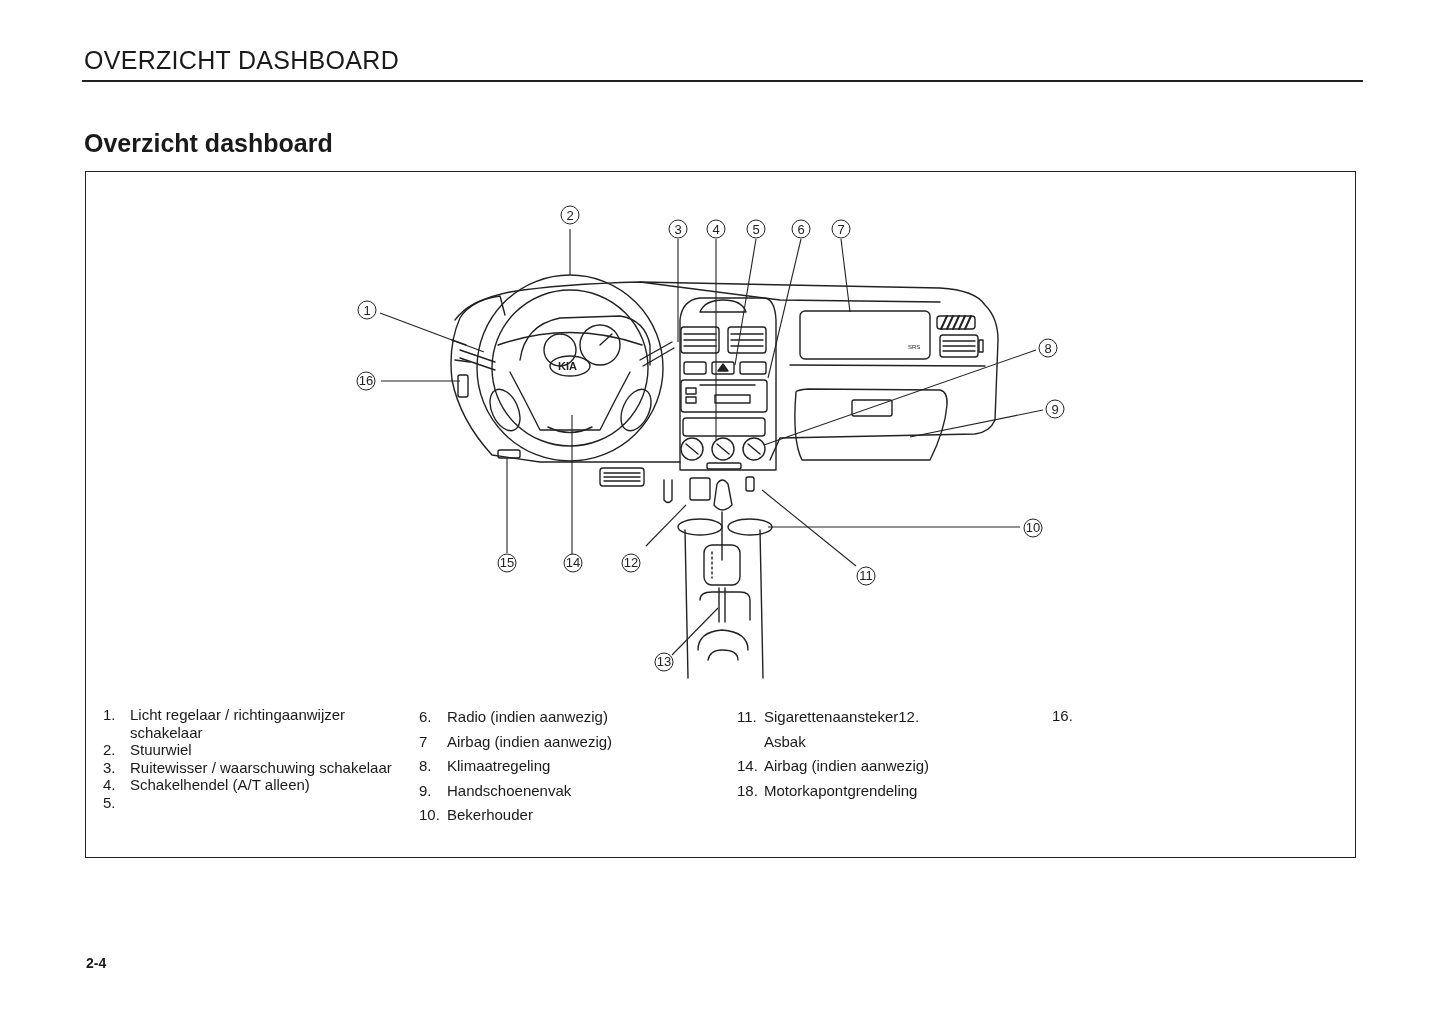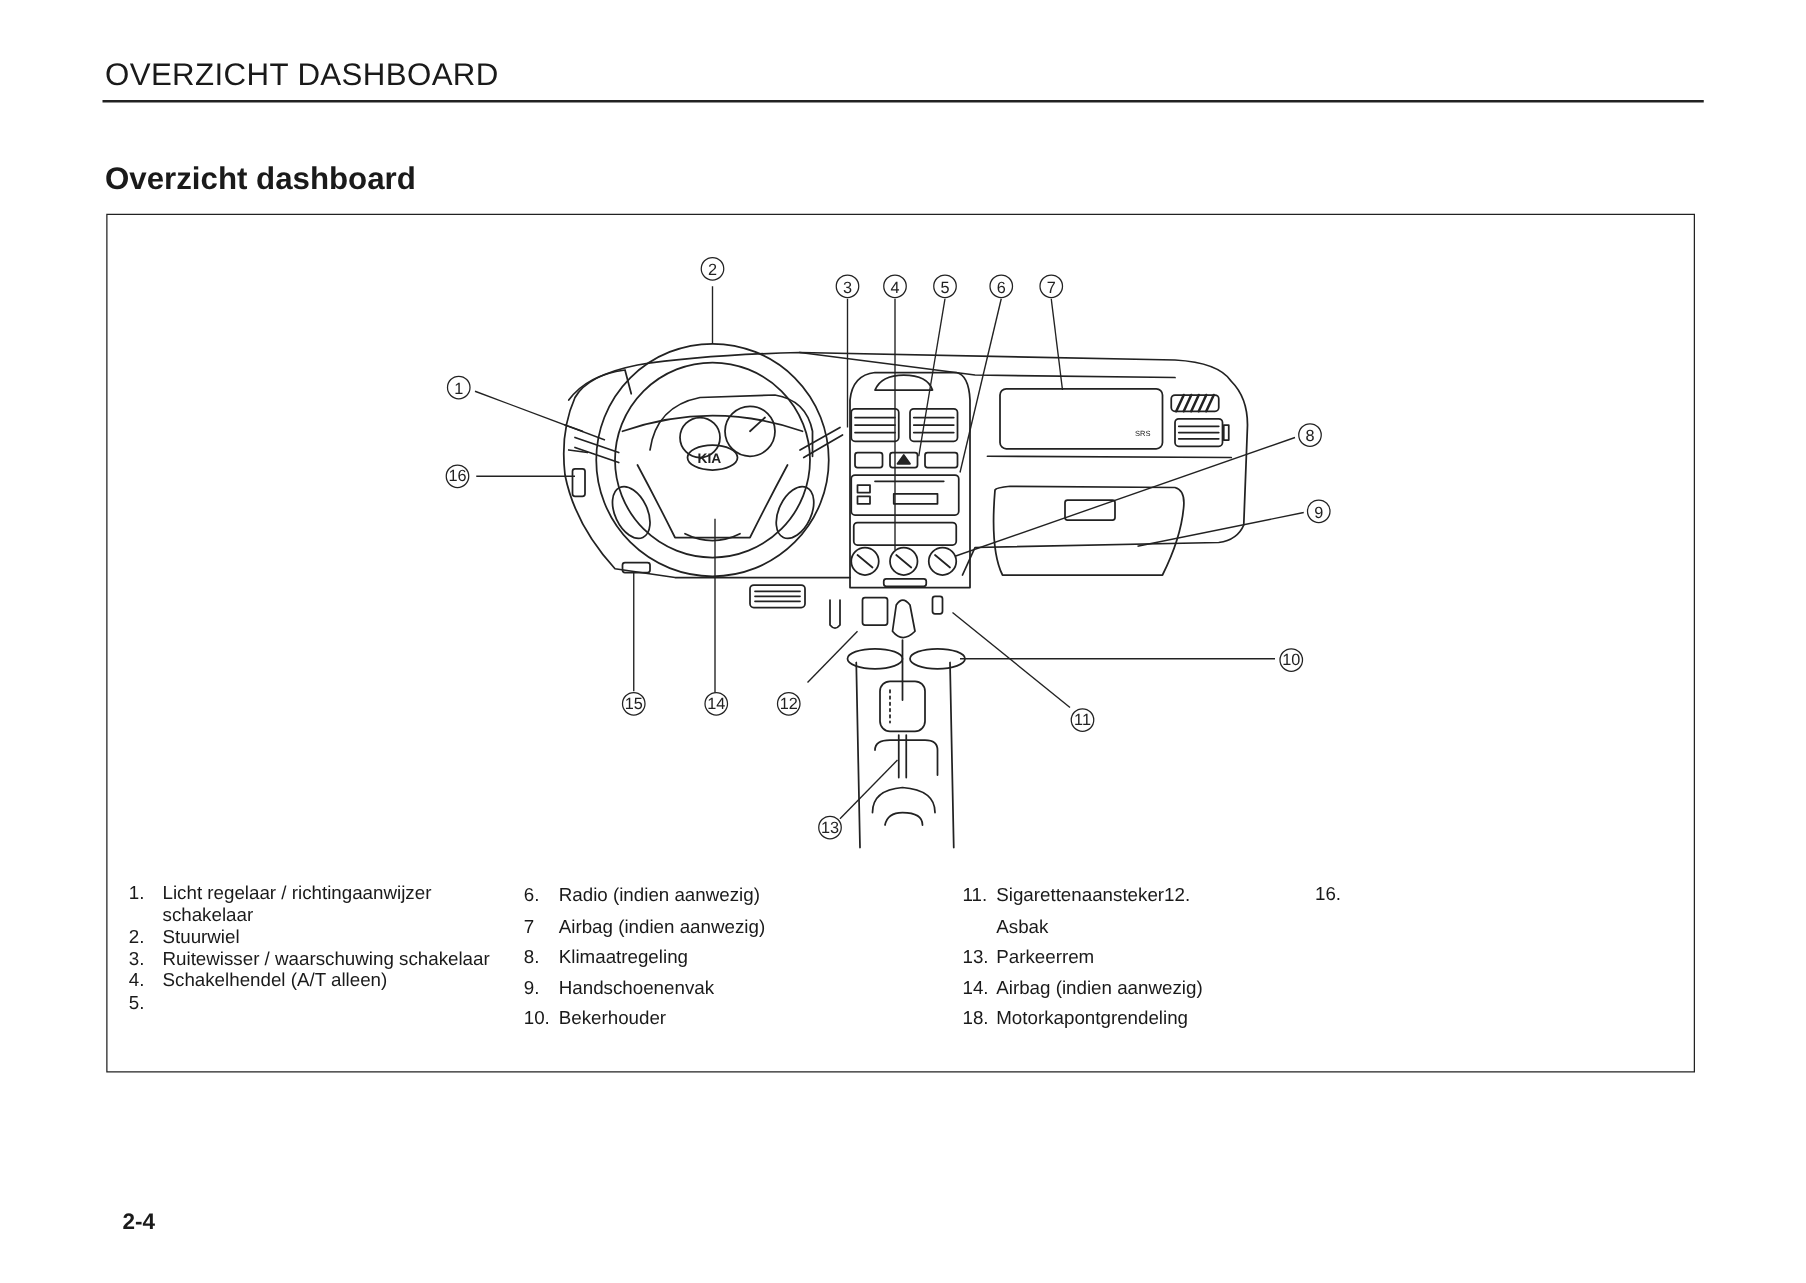--- a/index.html
+++ b/index.html
@@ -14,25 +14,25 @@
   .figure-box { position: absolute; left: 85px; top: 171px; width: 1271px; height: 687px;
          border: 1.5px solid #222; box-sizing: border-box; }
   .diagram { position: absolute; left: 0; top: 0; width: 1445px; height: 1026px; pointer-events: none; }
   .diagram * { pointer-events: auto; }
   .legend-col { position: absolute; font-size: 15px; line-height: 17.5px; margin: 0; padding: 0; list-style: none; }
   .legend-col li { position: relative; padding-left: 27px; }
   .legend-col li .num { position: absolute; left: 0; top: 0; }
   .col1 { left: 103px; top: 706px; width: 300px; }
   .col2 { left: 419px; top: 705px; width: 300px; line-height: 24.5px; }
   .col2 li { padding-left: 28px; }
-  .col3 { left: 770px; top: 705px; width: 300px; line-height: 24.5px; }
+  .col3 { left: 737px; top: 705px; width: 300px; line-height: 24.5px; }
   .col3 li { padding-left: 27px; }
   .col4 { left: 1052px; top: 706px; width: 300px; line-height: 19px; }
   .col4 li { padding-left: 27px; }
-  .page-number { position: absolute; left: 86px; top: 955px; font-size: 18px; font-weight: bold; margin: 12px; }
+  .page-number { position: absolute; left: 86px; top: 955px; font-size: 14px; font-weight: bold; margin: 0; }
   .callout text { font-family: "Liberation Sans", sans-serif; font-size: 13px; fill: #222; }
 </style>
 </head>
 <body>
 
 <h1 class="section-title">OVERZICHT DASHBOARD</h1>
 <div class="title-rule"></div>
 <h2 class="page-heading">Overzicht dashboard</h2>
 
 <div class="figure-box"></div>
@@ -214,21 +214,20 @@
 <ul class="legend-col col2">
   <li><span class="num">6.</span><span>Radio (indien aanwezig)</span></li>
   <li><span class="num">7</span><span>Airbag (indien aanwezig)</span></li>
   <li><span class="num">8.</span><span>Klimaatregeling</span></li>
   <li><span class="num">9.</span><span>Handschoenenvak</span></li>
   <li><span class="num">10.</span><span>Bekerhouder</span></li>
 </ul>
 
 <ul class="legend-col col3">
   <li style="width:200px"><span class="num">11.</span><span>Sigarettenaansteker12. Asbak</span></li>
-  <li><span class="num">13.</span><span>Parkeerrem</span></li>
   <li><span class="num">14.</span><span>Airbag (indien aanwezig)</span></li>
   <li><span class="num">18.</span><span>Motorkapontgrendeling</span></li>
 </ul>
 
 <ul class="legend-col col4">
   <li style="width:280px"><span class="num">16.</span></li>
 </ul>
 
 <div class="page-number">2-4</div>
 

